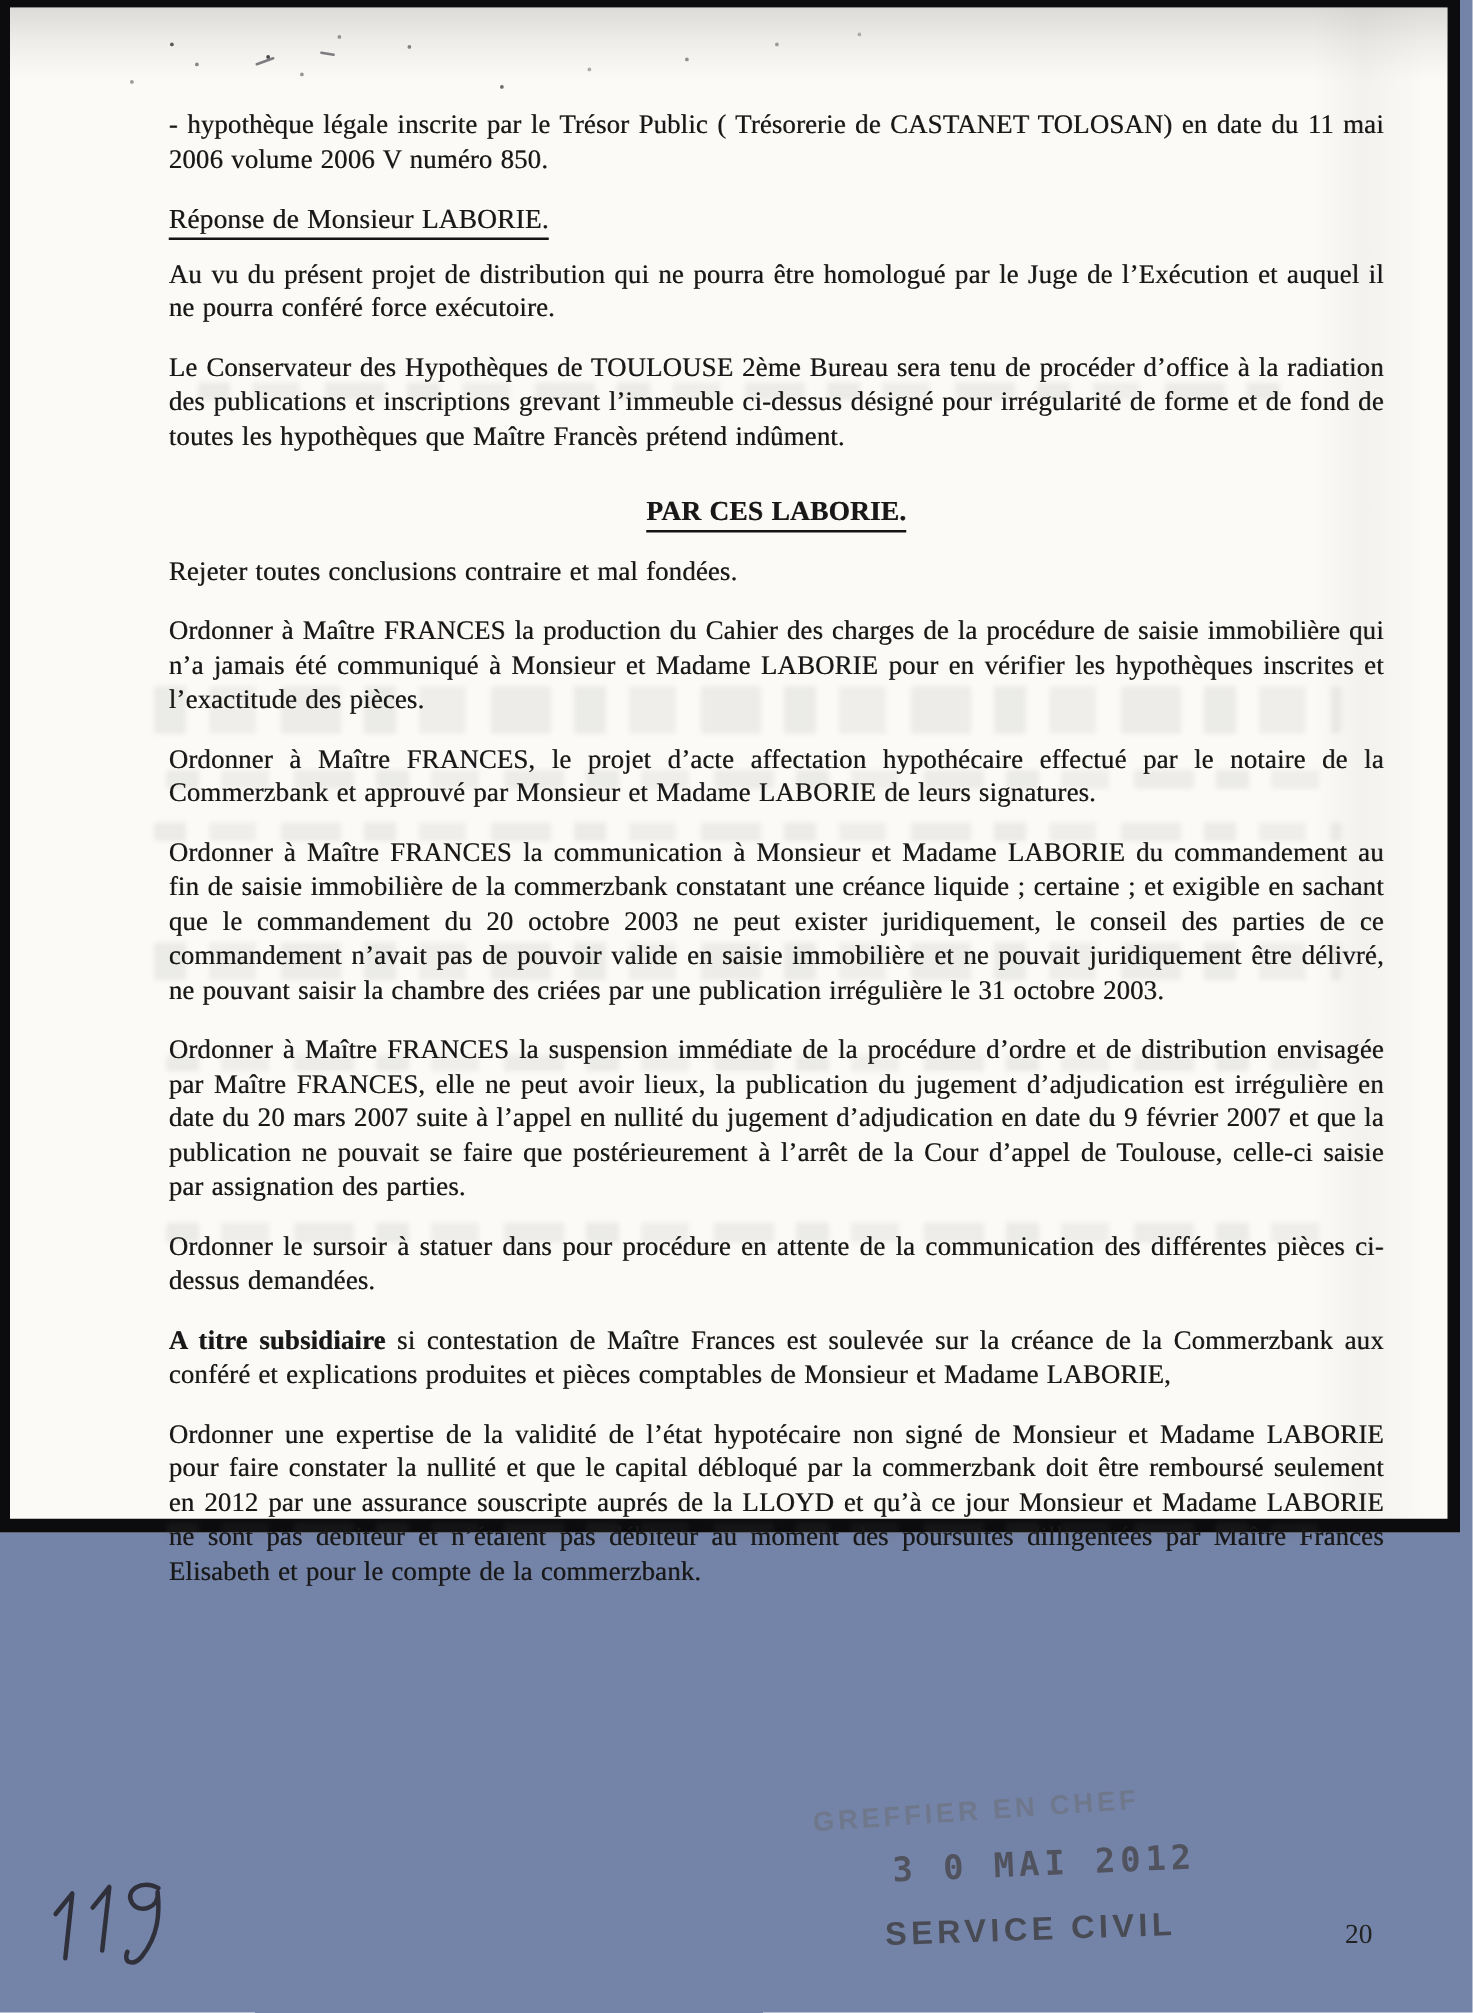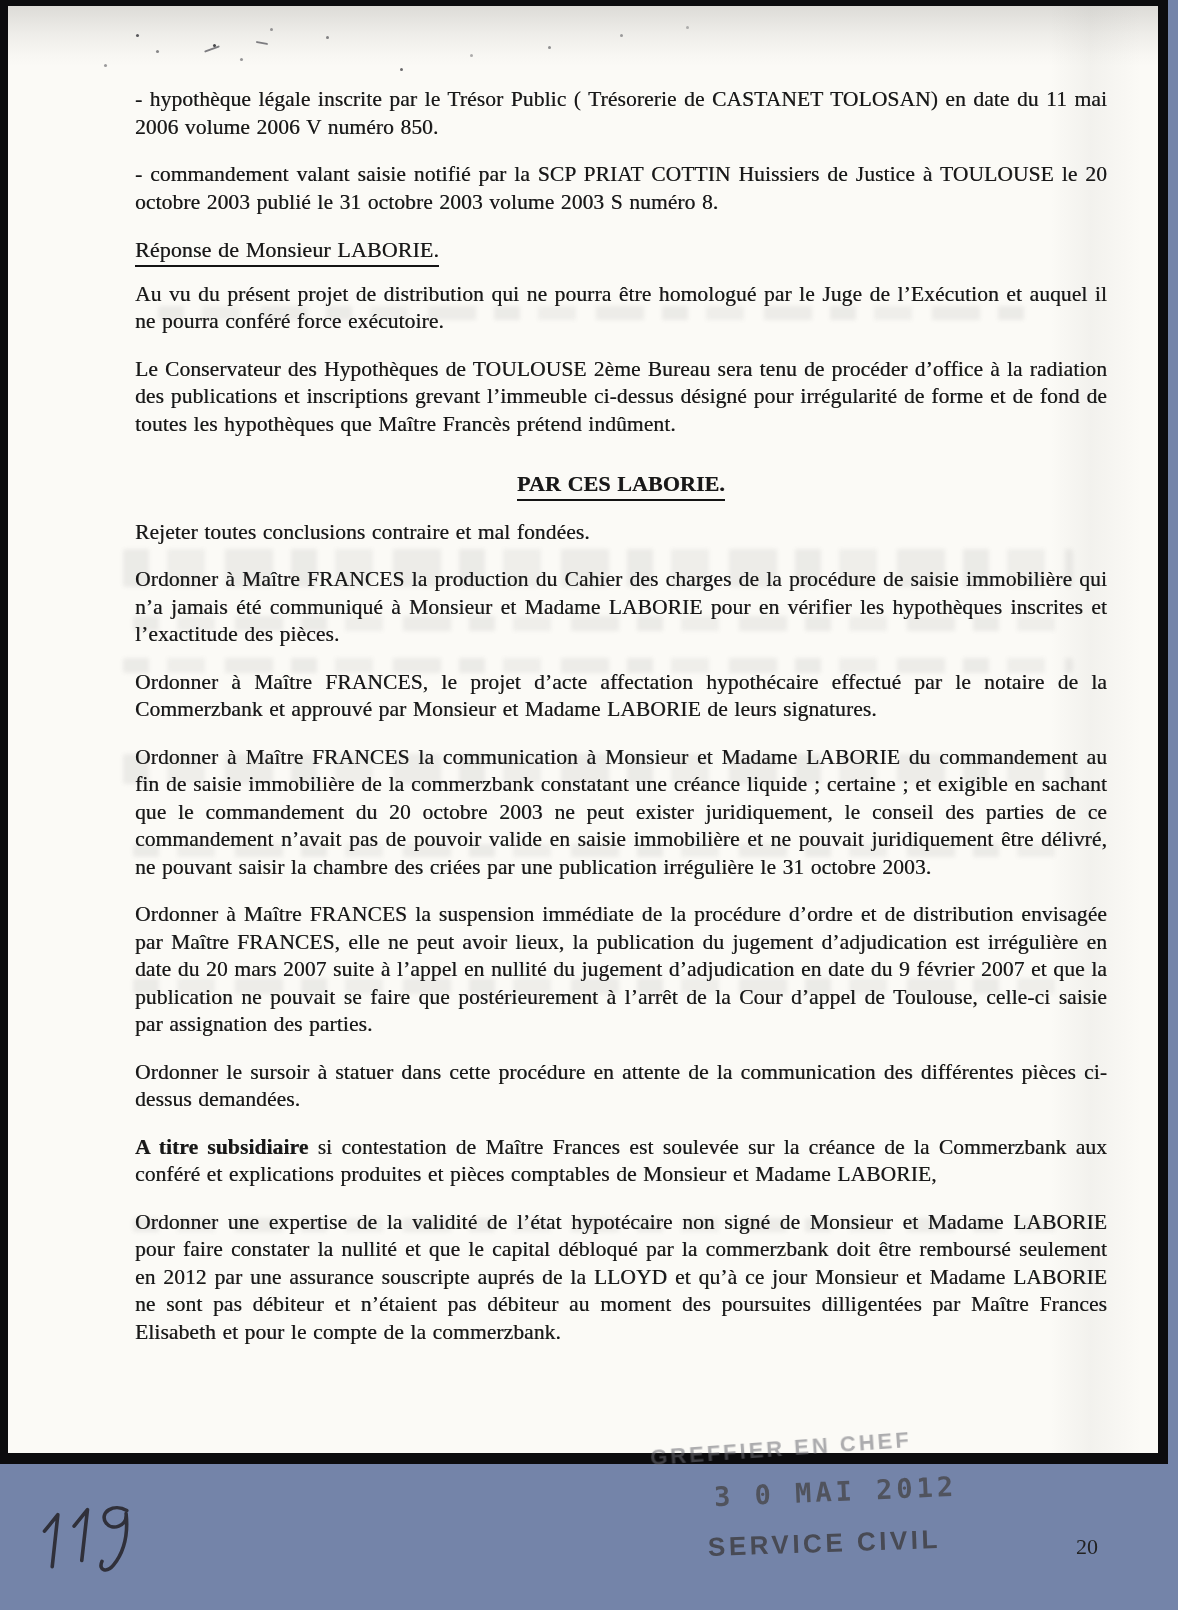--- a/index.html
+++ b/index.html
@@ -3,21 +3,21 @@
 <meta charset="utf-8">
 <style>
   html,body{margin:0;padding:0;}
   body{
     width:1178px;height:1610px;position:relative;overflow:hidden;
     background:#7484a9;
     font-family:"Liberation Serif", serif;
   }
   .paper{
     position:absolute;left:0;top:0;box-sizing:border-box;
-    width:1168px;height:1464px;
+    width:1168px;height:1226px;
     border-style:solid;border-color:#0c0c0e;
     border-width:6px 10px 11px 8px;
     background:#fbfaf6;
     padding-left:20px;
   }
   
   .band-top{
     position:absolute;left:0;top:0;right:0;height:60px;pointer-events:none;
     background:linear-gradient(180deg, rgba(150,148,144,.30) 0%, rgba(168,166,162,.16) 45%, rgba(180,178,174,.05) 80%, rgba(180,178,174,0) 100%);
   }
@@ -98,35 +98,34 @@
   <div class="ghost" style="left:115px;top:543px;width:950px;height:38px;"></div>
   <div class="ghost" style="left:125px;top:610px;width:940px;height:15px;"></div>
   <div class="ghost" style="left:115px;top:652px;width:950px;height:15px;"></div>
   <div class="ghost" style="left:115px;top:748px;width:950px;height:30px;"></div>
   <div class="ghost" style="left:125px;top:838px;width:930px;height:13px;"></div>
   <div class="ghost" style="left:125px;top:972px;width:930px;height:16px;"></div>
   <div class="ghost" style="left:125px;top:1212px;width:930px;height:14px;"></div>
 
   <div class="body-text">
     <p class="para">- hypothèque légale inscrite par le Trésor Public ( Trésorerie de CASTANET TOLOSAN) en date du 11 mai 2006 volume 2006 V numéro 850.</p>
-    <p class="para">- commandement valant saisie notifié par la SCP PRIAT COTTIN Huissiers de Justice à TOULOUSE le 20 octobre 2003 publié le 31 octobre 2003 volume 2003 S numéro 8.</p>
 
     <h2 class="h-response"><span class="hu">Réponse de Monsieur LABORIE.</span></h2>
 
     <p class="para">Au vu du présent projet de distribution qui ne pourra être homologué par le Juge de l’Exécution et auquel il ne pourra conféré force exécutoire.</p>
     <p class="para">Le Conservateur des Hypothèques de TOULOUSE 2ème Bureau sera tenu de procéder d’office à la radiation des publications et inscriptions grevant l’immeuble ci-dessus désigné pour irrégularité de forme et de fond de toutes les hypothèques que Maître Francès prétend indûment.</p>
 
     <div class="h-motifs-wrap"><span class="hu">PAR CES LABORIE.</span></div>
 
     <p class="para">Rejeter toutes conclusions contraire et mal fondées.</p>
     <p class="para">Ordonner à Maître FRANCES la production du Cahier des charges de la procédure de saisie immobilière qui n’a jamais été communiqué à Monsieur et Madame LABORIE pour en vérifier les hypothèques inscrites et l’exactitude des pièces.</p>
     <p class="para">Ordonner à Maître FRANCES, le projet d’acte affectation hypothécaire effectué par le notaire de la Commerzbank et approuvé par Monsieur et Madame LABORIE de leurs signatures.</p>
     <p class="para">Ordonner à Maître FRANCES la communication à Monsieur et Madame LABORIE du commandement au fin de saisie immobilière de la commerzbank constatant une créance liquide ; certaine ; et exigible en sachant que le commandement du 20 octobre 2003 ne peut exister juridiquement, le conseil des parties de ce commandement n’avait pas de pouvoir valide en saisie immobilière et ne pouvait juridiquement être délivré, ne pouvant saisir la chambre des criées par une publication irrégulière le 31 octobre 2003.</p>
     <p class="para">Ordonner à Maître FRANCES la suspension immédiate de la procédure d’ordre et de distribution envisagée par Maître FRANCES, elle ne peut avoir lieux, la publication du jugement d’adjudication est irrégulière en date du 20 mars 2007 suite à l’appel en nullité du jugement d’adjudication en date du 9 février 2007 et que la publication ne pouvait se faire que postérieurement à l’arrêt de la Cour d’appel de Toulouse, celle-ci saisie par assignation des parties.</p>
-    <p class="para">Ordonner le sursoir à statuer dans cette procédure en attente de la communication des différentes pièces ci-dessus demandées.</p>
+    <p class="para">Ordonner le sursoir à statuer dans pour procédure en attente de la communication des différentes pièces ci-dessus demandées.</p>
     <p class="para mt-extra"><b>A titre subsidiaire</b> <span>si contestation de Maître Frances est soulevée sur la créance de la Commerzbank aux conféré et explications produites et pièces comptables de Monsieur et Madame LABORIE,</span></p>
     <p class="para">Ordonner une expertise de la validité de l’état hypotécaire non signé de Monsieur et Madame LABORIE pour faire constater la nullité et que le capital débloqué par la commerzbank doit être remboursé seulement en 2012 par une assurance souscripte auprés de la LLOYD et qu’à ce jour Monsieur et Madame LABORIE ne sont pas débiteur et n’étaient pas débiteur au moment des poursuites dilligentées par Maître Frances Elisabeth et pour le compte de la commerzbank.</p>
   </div>
 
   <div class="stamp-greffier">GREFFIER EN CHEF</div>
   <div class="stamp-date">3 0 MAI 2012</div>
   <div class="stamp-service">SERVICE CIVIL</div>
 
   <div class="page-number">20</div>
 

